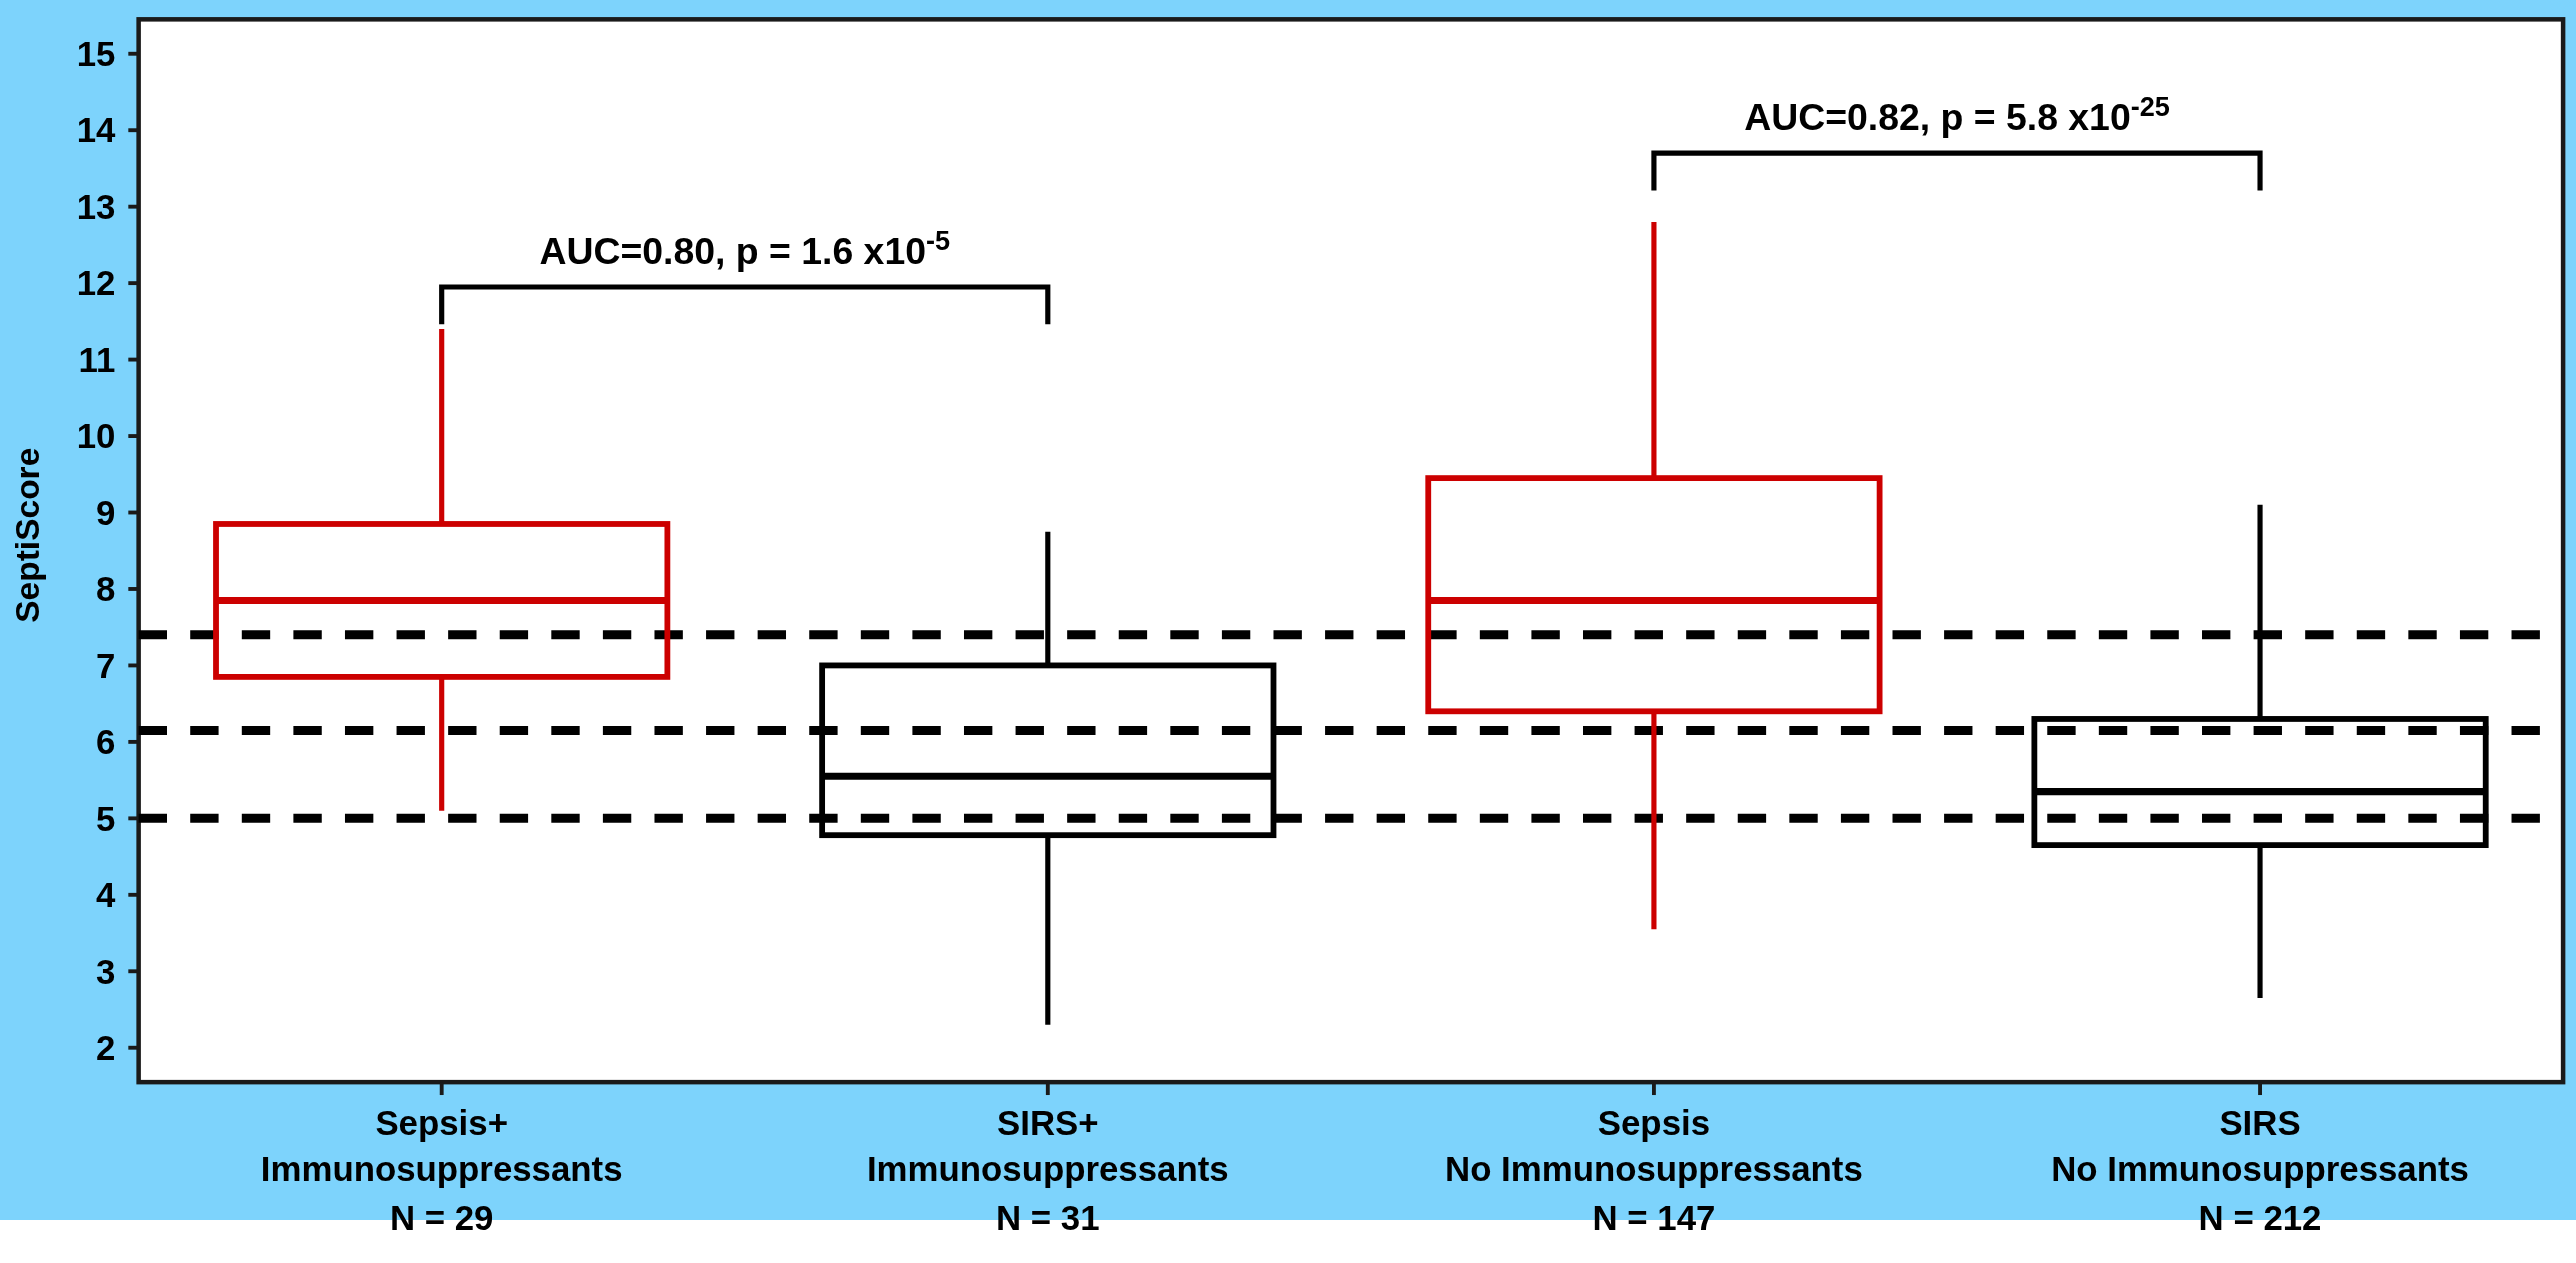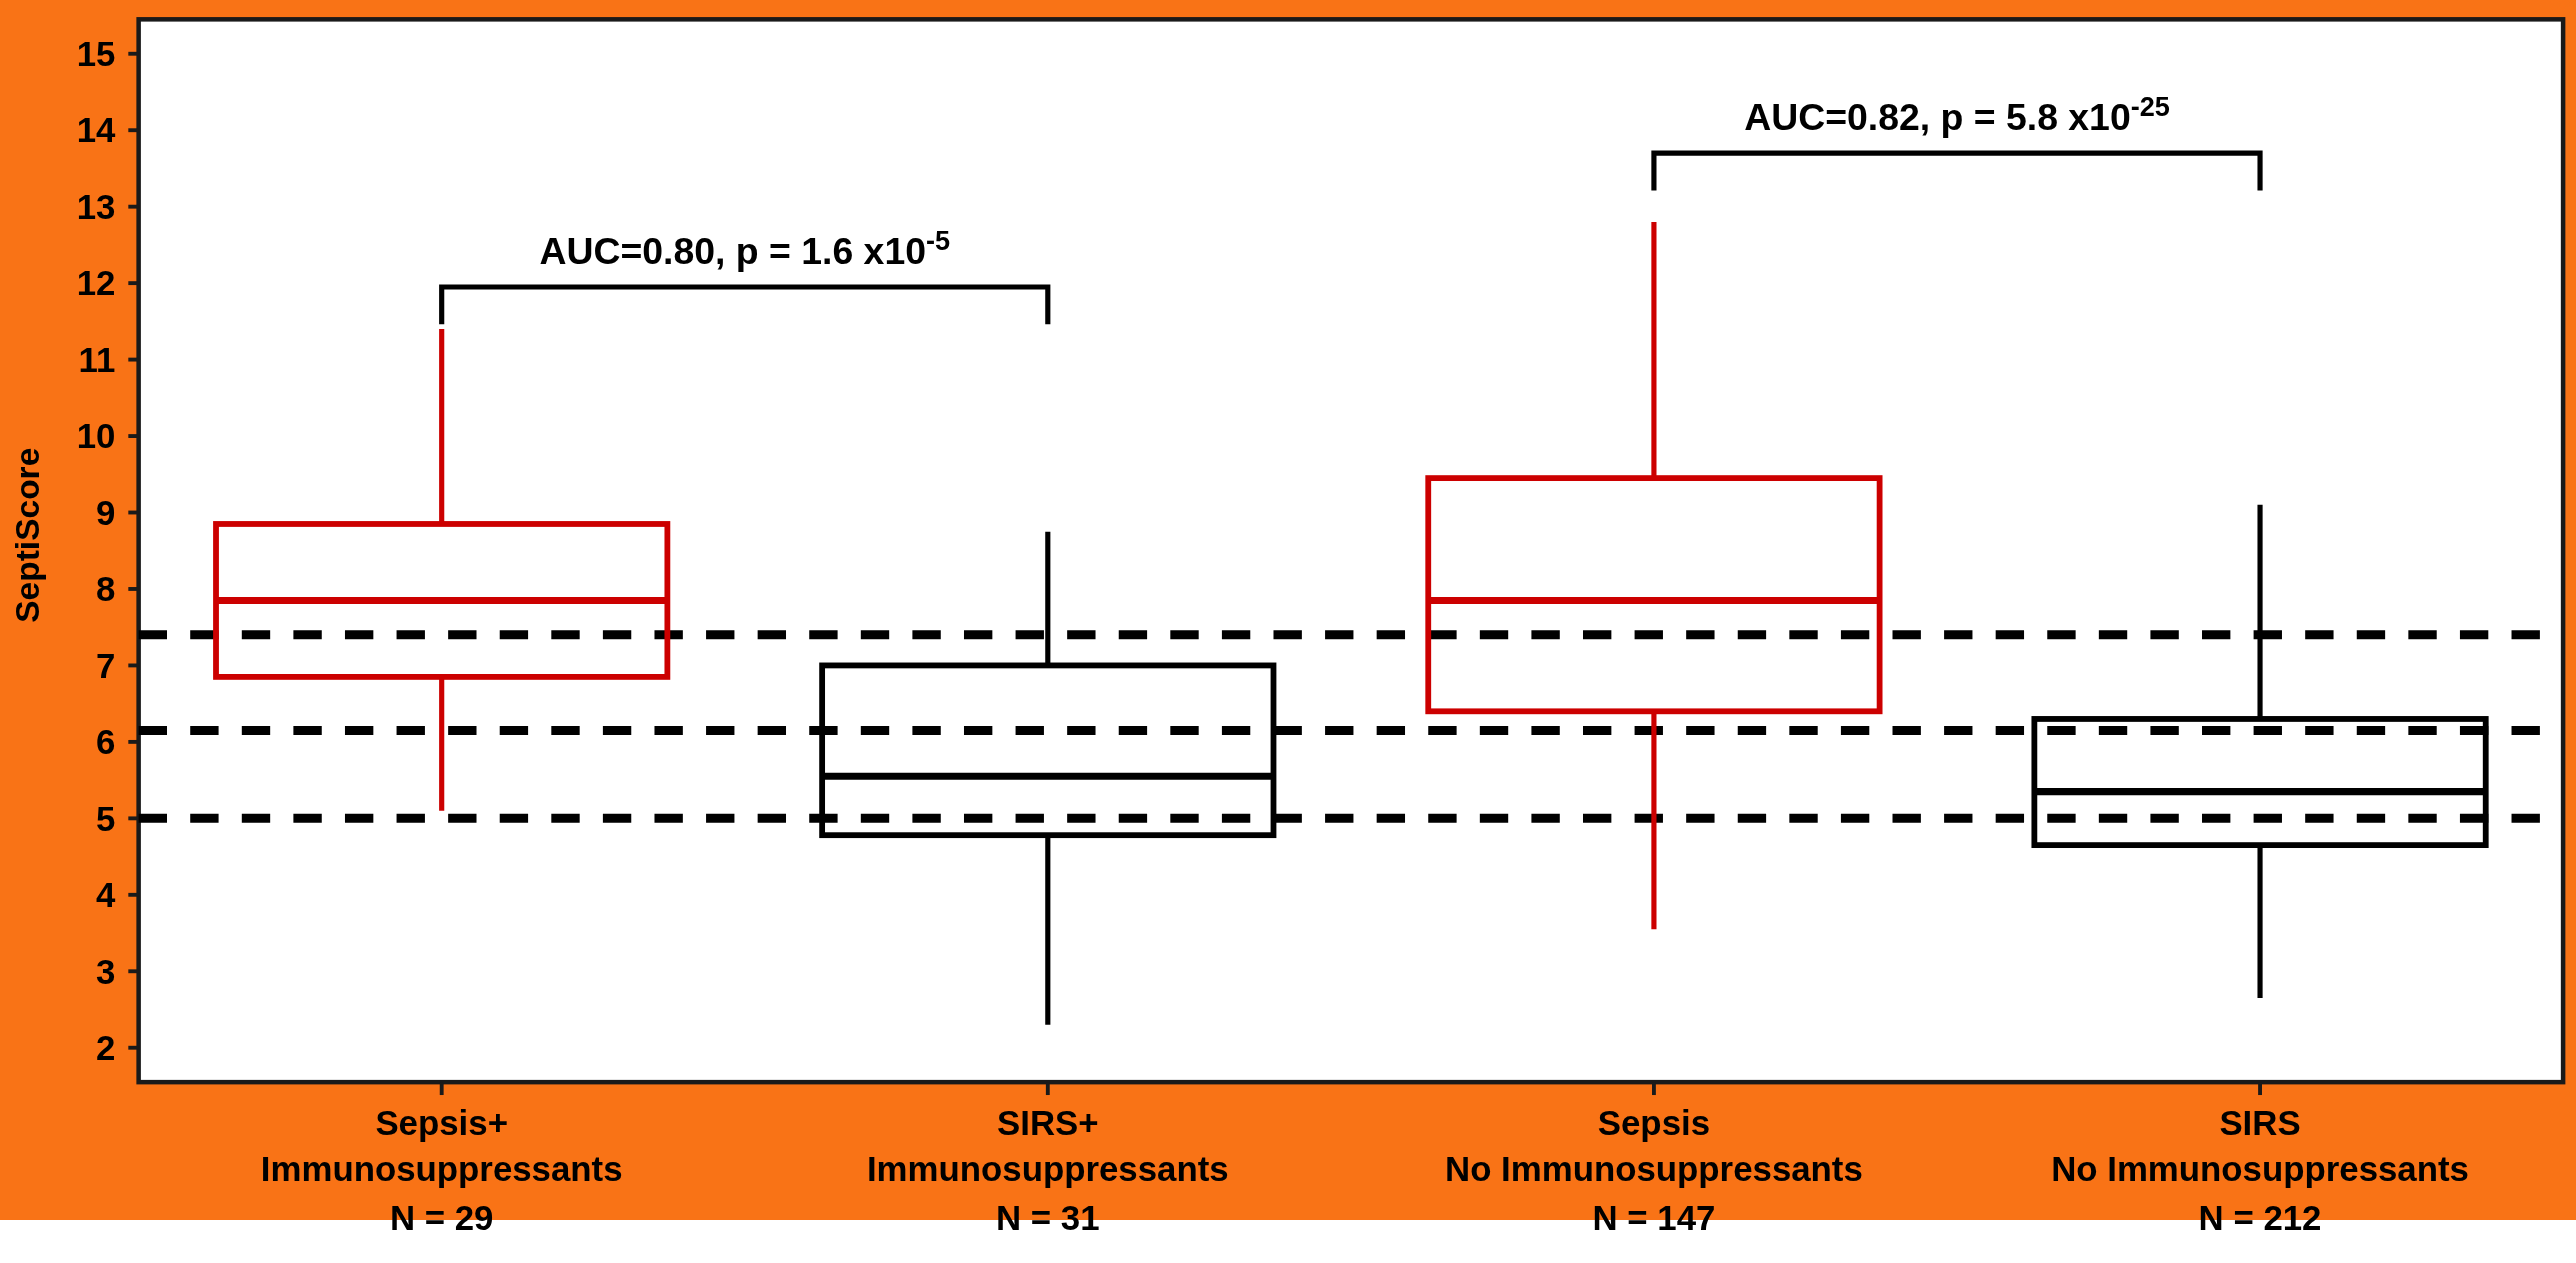--- a/index.html
+++ b/index.html
@@ -11,21 +11,21 @@
   body {
     font-family: "Liberation Sans", sans-serif;
     width: 2576px;
     height: 1264px;
     overflow: hidden;
   }
   #figure {
     position: relative;
     width: 2576px;
     height: 1220px;
-    background: #f97316;
+    background: #7dd3fc;
   }
   #chart-svg {
     position: absolute;
     left: 0;
     top: 0;
     width: 2576px;
     height: 1264px;
     display: block;
   }
   .axis-tick-label {

